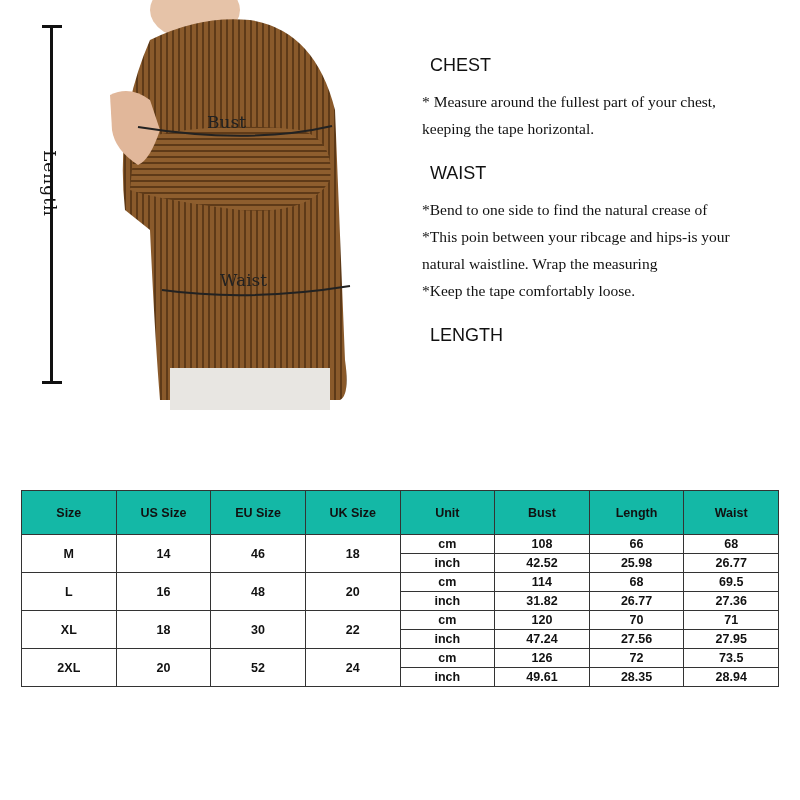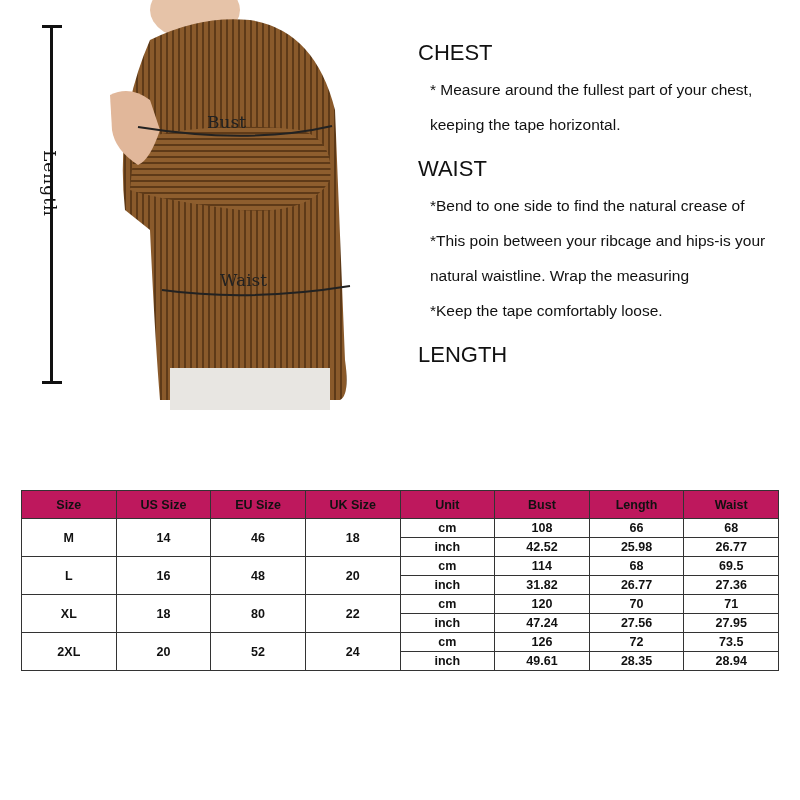--- a/index.html
+++ b/index.html
@@ -4,25 +4,25 @@
 <style>
   html,body{margin:0;padding:0;background:#ffffff;}
   body{width:800px;height:800px;position:relative;overflow:hidden;font-family:"Liberation Sans",sans-serif;color:#111;}
   .photo-area{position:absolute;left:0;top:0;width:400px;height:410px;}
   .length-bar{position:absolute;left:50px;top:26px;width:3px;height:357px;background:#111;}
   .length-cap{position:absolute;left:42px;width:20px;height:3px;background:#111;}
   .length-label{position:absolute;left:20px;top:150px;width:40px;height:80px;font-family:"DejaVu Serif",serif;font-size:17px;writing-mode:vertical-rl;letter-spacing:1px;}
   .sweater{position:absolute;left:100px;top:0;}
   .bust-label,.waist-label{position:absolute;font-family:"DejaVu Serif",serif;font-size:17px;color:#222;}
   .instructions{position:absolute;left:418px;top:40px;width:370px;}
-  .section-title{font-size:22px;line-height:26px;margin:0;color:#111;font-weight:normal;}
-  .section-line{font-size:15.5px;line-height:23px;color:#111;margin:12px;}
+  .section-title{font-size:18px;line-height:26px;margin:12px;color:#111;font-weight:normal;}
+  .section-line{font-size:15.5px;line-height:23px;color:#111;margin:4px;font-family:Liberation Serif, serif;}
   .section{margin-bottom:20px;}
   table.size-table{position:absolute;left:21px;top:490px;width:758px;border-collapse:collapse;table-layout:fixed;}
-  .size-table th{background:#be185d;height:27px;font-weight:bold;font-size:12.5px;border:1.5px solid #333;padding:0;text-align:center;}
+  .size-table th{background:#14b8a6;height:27px;font-weight:bold;font-size:12.5px;border:1.5px solid #333;padding:8px;text-align:center;}
   .size-table td{font-weight:bold;font-size:12.5px;text-align:center;border:1.5px solid #333;height:18px;padding:0;}
 </style>
 </head>
 <body>
 
 <div class="photo-area">
   <div class="length-cap" style="top:25px"></div>
   <div class="length-bar"></div>
   <div class="length-cap" style="top:381px"></div>
   <div class="length-label">Length</div>
@@ -110,21 +110,21 @@
     </tr>
     <tr>
       <td>inch</td>
       <td>31.82</td>
       <td>26.77</td>
       <td>27.36</td>
     </tr>
     <tr>
       <td rowspan="2">XL</td>
       <td rowspan="2">18</td>
-      <td rowspan="2">80</td>
+      <td rowspan="2">30</td>
       <td rowspan="2">22</td>
       <td>cm</td>
       <td>120</td>
       <td>70</td>
       <td>71</td>
     </tr>
     <tr>
       <td>inch</td>
       <td>47.24</td>
       <td>27.56</td>

